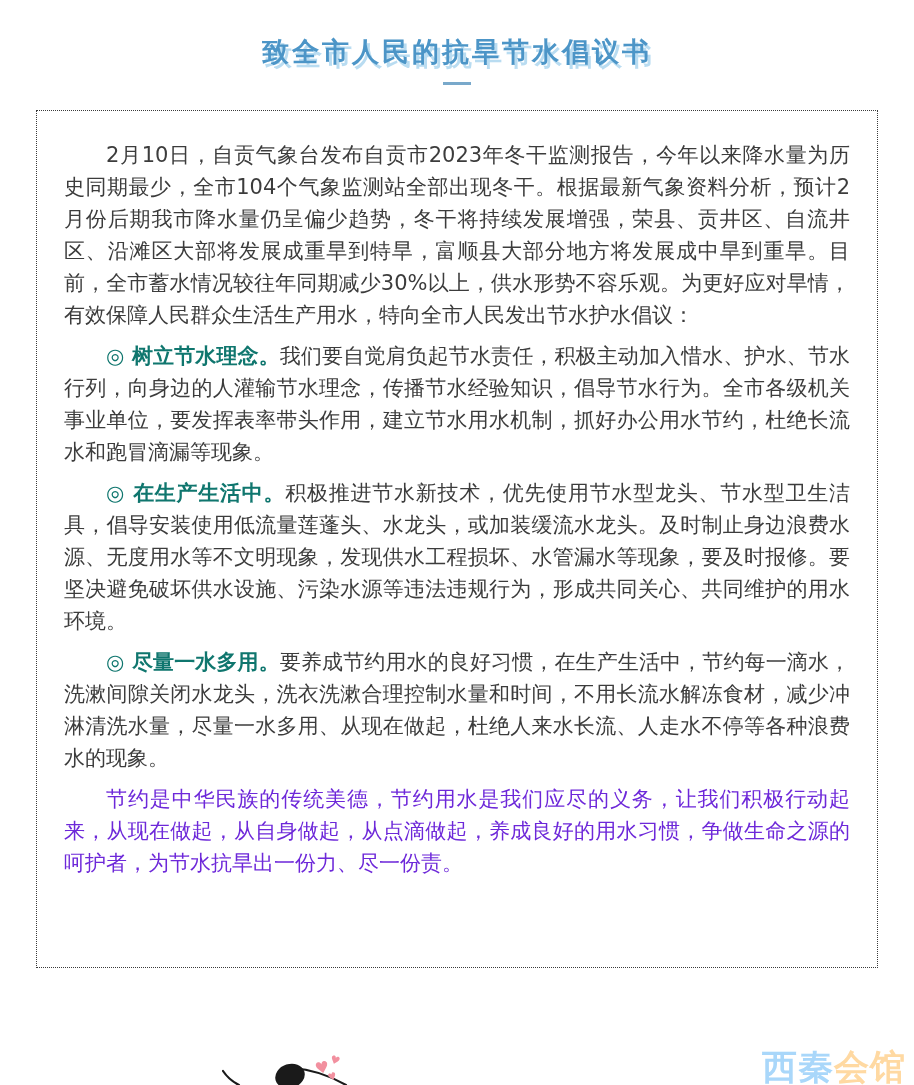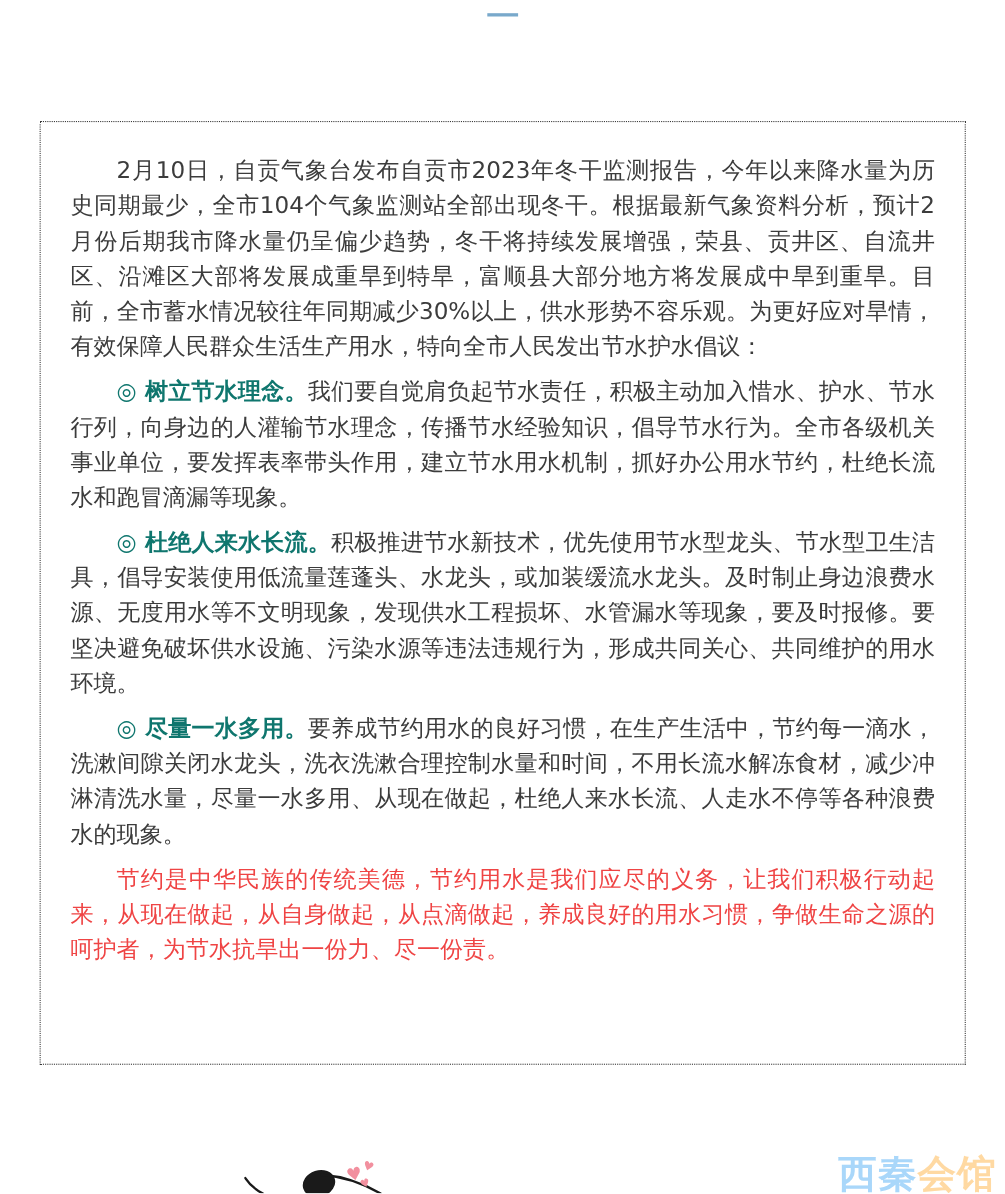--- a/index.html
+++ b/index.html
@@ -48,21 +48,21 @@
     text-align: justify;
     margin-bottom: 9px;
     font-weight: 400;
   }
   .para:last-child { margin-bottom: 0; }
   .lead {
     color: #0f766e;
     font-weight: bold;
   }
   .closing {
-    color: #ef4444;
+    color: #6d28d9;
   }
   .source-line {
     position: absolute;
     top: 1002px;
     left: 0;
     width: 100%;
     text-align: center;
     font-size: 16px;
     letter-spacing: 3px;
     color: #A0A0A0;
@@ -93,28 +93,29 @@
     white-space: nowrap;
   }
   .wm-blue { color: #A9D7FA; }
   .wm-orange { color: #FFD9A2; }
 </style>
 </head>
 <body>
 
 <div class="page">
 
+  <h1 class="page-title">致全市人民的抗旱节水倡议书</h1>
   <div class="title-divider"></div>
 
   <section class="article-box">
     <p class="para">2月10日，自贡气象台发布自贡市2023年冬干监测报告，今年以来降水量为历史同期最少，全市104个气象监测站全部出现冬干。根据最新气象资料分析，预计2月份后期我市降水量仍呈偏少趋势，冬干将持续发展增强，荣县、贡井区、自流井区、沿滩区大部将发展成重旱到特旱，富顺县大部分地方将发展成中旱到重旱。目前，全市蓄水情况较往年同期减少30%以上，供水形势不容乐观。为更好应对旱情，有效保障人民群众生活生产用水，特向全市人民发出节水护水倡议：</p>
 
     <p class="para"><span class="lead">◎ 树立节水理念。</span><span>我们要自觉肩负起节水责任，积极主动加入惜水、护水、节水行列，向身边的人灌输节水理念，传播节水经验知识，倡导节水行为。全市各级机关事业单位，要发挥表率带头作用，建立节水用水机制，抓好办公用水节约，杜绝长流水和跑冒滴漏等现象。</span></p>
 
-    <p class="para"><span class="lead">◎ 杜绝人来水长流。</span><span>积极推进节水新技术，优先使用节水型龙头、节水型卫生洁具，倡导安装使用低流量莲蓬头、水龙头，或加装缓流水龙头。及时制止身边浪费水源、无度用水等不文明现象，发现供水工程损坏、水管漏水等现象，要及时报修。要坚决避免破坏供水设施、污染水源等违法违规行为，形成共同关心、共同维护的用水环境。</span></p>
+    <p class="para"><span class="lead">◎ 在生产生活中。</span><span>积极推进节水新技术，优先使用节水型龙头、节水型卫生洁具，倡导安装使用低流量莲蓬头、水龙头，或加装缓流水龙头。及时制止身边浪费水源、无度用水等不文明现象，发现供水工程损坏、水管漏水等现象，要及时报修。要坚决避免破坏供水设施、污染水源等违法违规行为，形成共同关心、共同维护的用水环境。</span></p>
 
     <p class="para"><span class="lead">◎ 尽量一水多用。</span><span>要养成节约用水的良好习惯，在生产生活中，节约每一滴水，洗漱间隙关闭水龙头，洗衣洗漱合理控制水量和时间，不用长流水解冻食材，减少冲淋清洗水量，尽量一水多用、从现在做起，杜绝人来水长流、人走水不停等各种浪费水的现象。</span></p>
 
     <p class="para closing">节约是中华民族的传统美德，节约用水是我们应尽的义务，让我们积极行动起来，从现在做起，从自身做起，从点滴做起，养成良好的用水习惯，争做生命之源的呵护者，为节水抗旱出一份力、尽一份责。</p>
   </section>
 
 
   <svg class="panda" viewBox="0 0 135 42" xmlns="http://www.w3.org/2000/svg">
     <path d="M 1 28 Q 7 37 17 42" stroke="#1a1a1a" stroke-width="2.2" fill="none" stroke-linecap="round"></path>
     <ellipse cx="68" cy="33" rx="15" ry="12" fill="#1a1a1a" transform="rotate(-18 68 33)"></ellipse>

